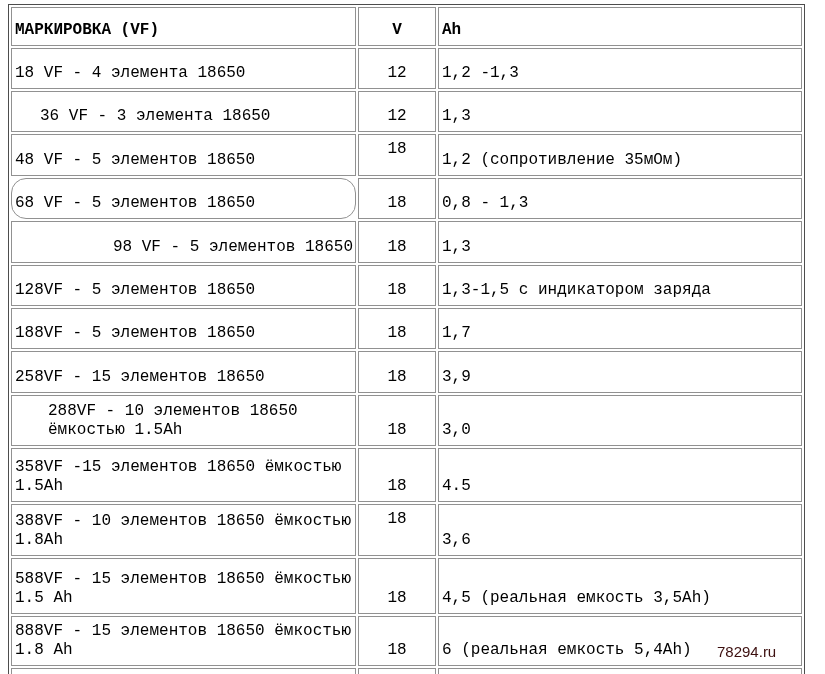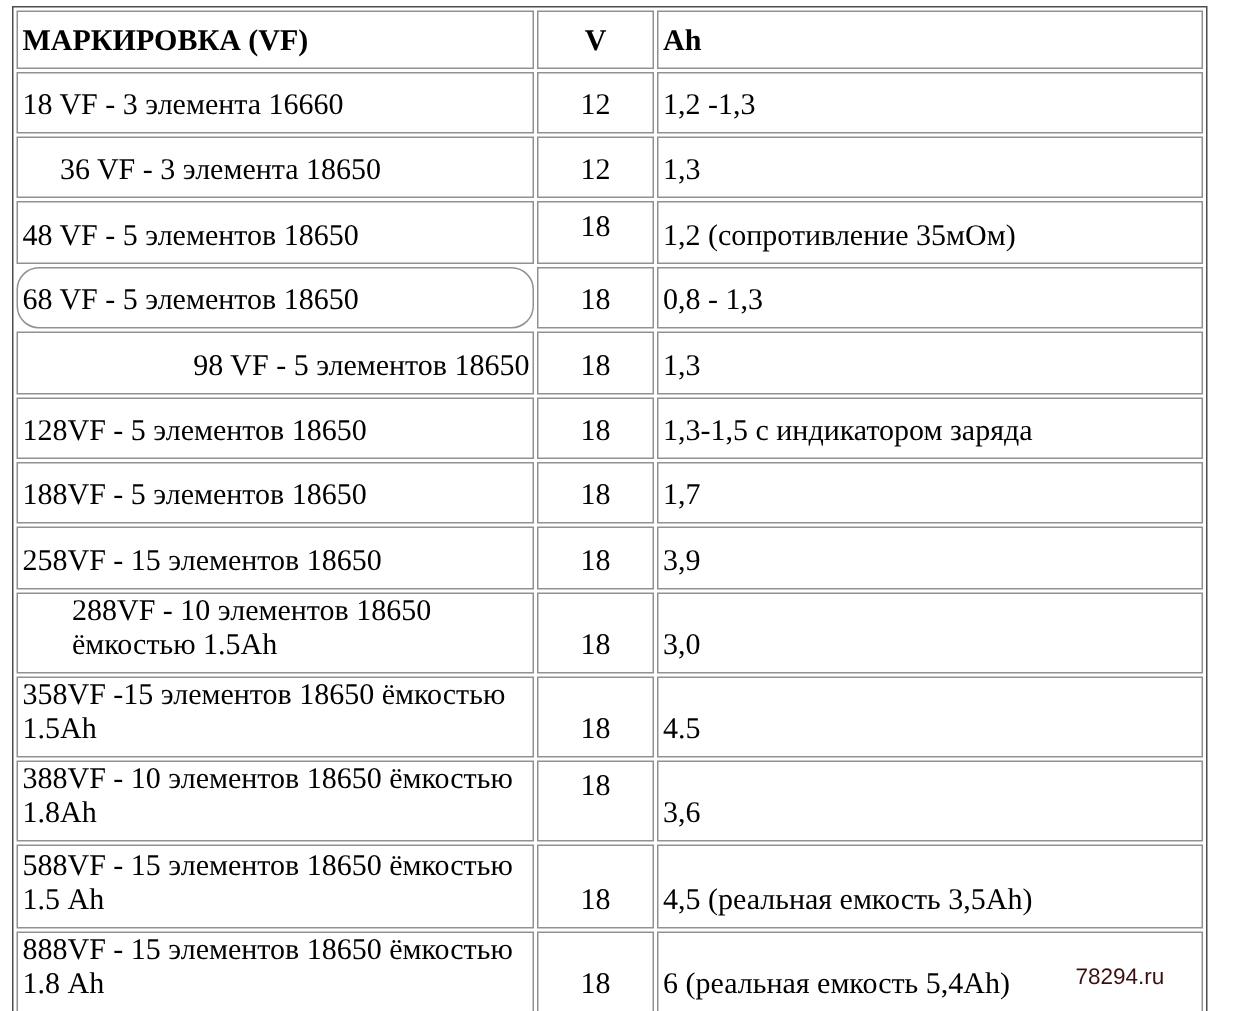--- a/index.html
+++ b/index.html
@@ -24,23 +24,24 @@
     border-collapse: separate;
     border-spacing: 2px;
     border: 1px solid #4d4d4d;
     background: #ffffff;
   }
   table.markings th,
   table.markings td {
     border: 1px solid #919191;
     background: #ffffff;
     color: #000000;
-    font-size: 20px;
+    font-size: 16px;
     line-height: 1.15;
     overflow: hidden;
+    font-family: Liberation Mono, monospace;
   }
   table.markings th { font-weight: bold; }
   .c1 { text-align: left;   vertical-align: bottom; padding: 0 2px 6px 3px; }
   .c2 { text-align: center; vertical-align: bottom; padding: 0 2px 6px 2px; }
   .c3 { text-align: left;   vertical-align: bottom; padding: 0 2px 6px 3px; }
   thead .c1, thead .c2, thead .c3 { height: 31px; }
   td.vtop { vertical-align: top; padding-top: 5px; }
   .watermark {
     position: absolute;
     left: 717px;
@@ -68,21 +69,21 @@
     </colgroup>
     <thead>
       <tr>
         <th class="c1">МАРКИРОВКА (VF)</th>
         <th class="c2">V</th>
         <th class="c3">Ah</th>
       </tr>
     </thead>
     <tbody id="table-body">
         <tr>
-          <td class="c1" style="height: 33px;">18 VF - 3 элемента 16660</td>
+          <td class="c1" style="height: 33px;">18 VF - 4 элемента 18650</td>
           <td class="c2">12</td>
           <td class="c3">1,2 -1,3</td>
         </tr>
         <tr>
           <td class="c1" style="height: 33px; padding-left: 28px;">36 VF - 3 элемента 18650</td>
           <td class="c2">12</td>
           <td class="c3">1,3</td>
         </tr>
         <tr>
           <td class="c1" style="height: 34px;">48 VF - 5 элементов 18650</td>

